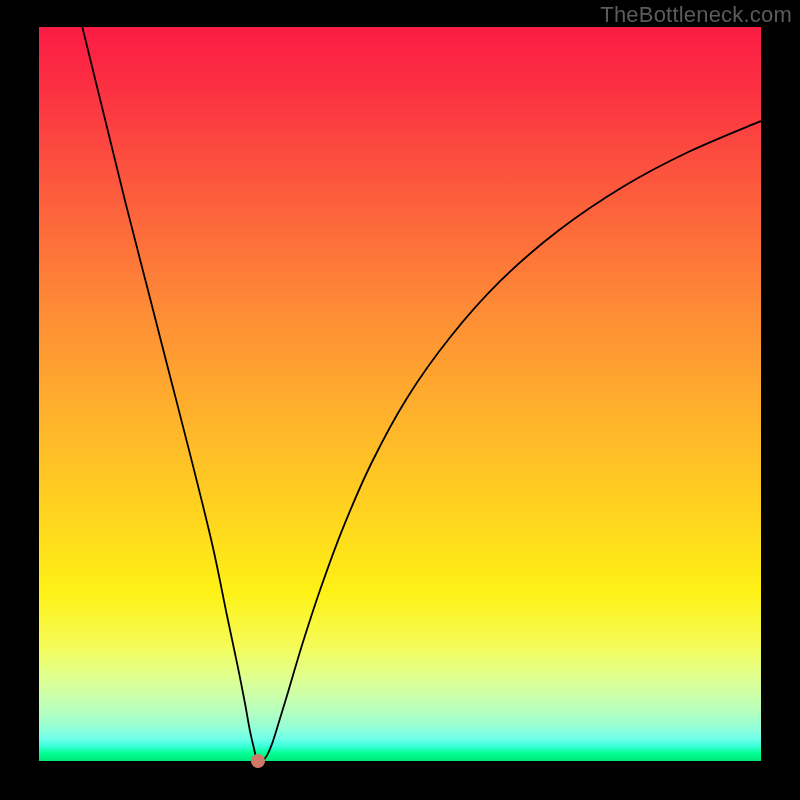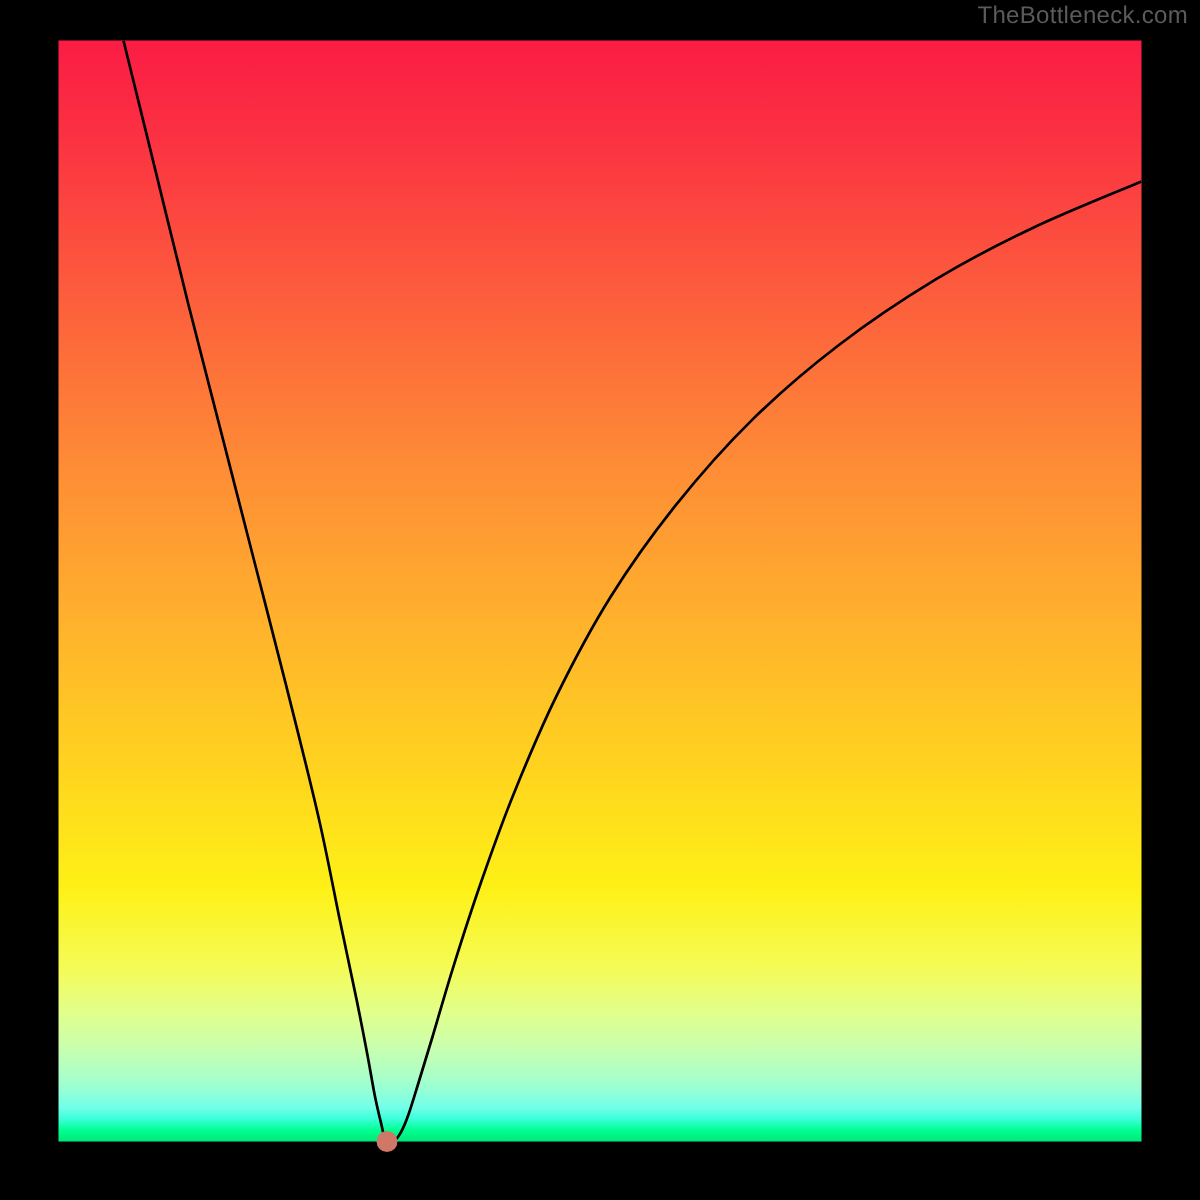--- a/index.html
+++ b/index.html
@@ -14,21 +14,21 @@
     position: relative;
     width: 800px;
     height: 800px;
     background: #000;
   }
   .watermark {
     position: absolute;
     top: 2px;
     right: 8px;
     color: #5b5b5b;
-    font-size: 16px;
+    font-size: 22px;
     font-weight: 500;
     letter-spacing: 0.2px;
     z-index: 3;
   }
   .plot-area {
     position: absolute;
     left: 39px; top: 27px;
     width: 722px; height: 734px;
     
     background: linear-gradient(

